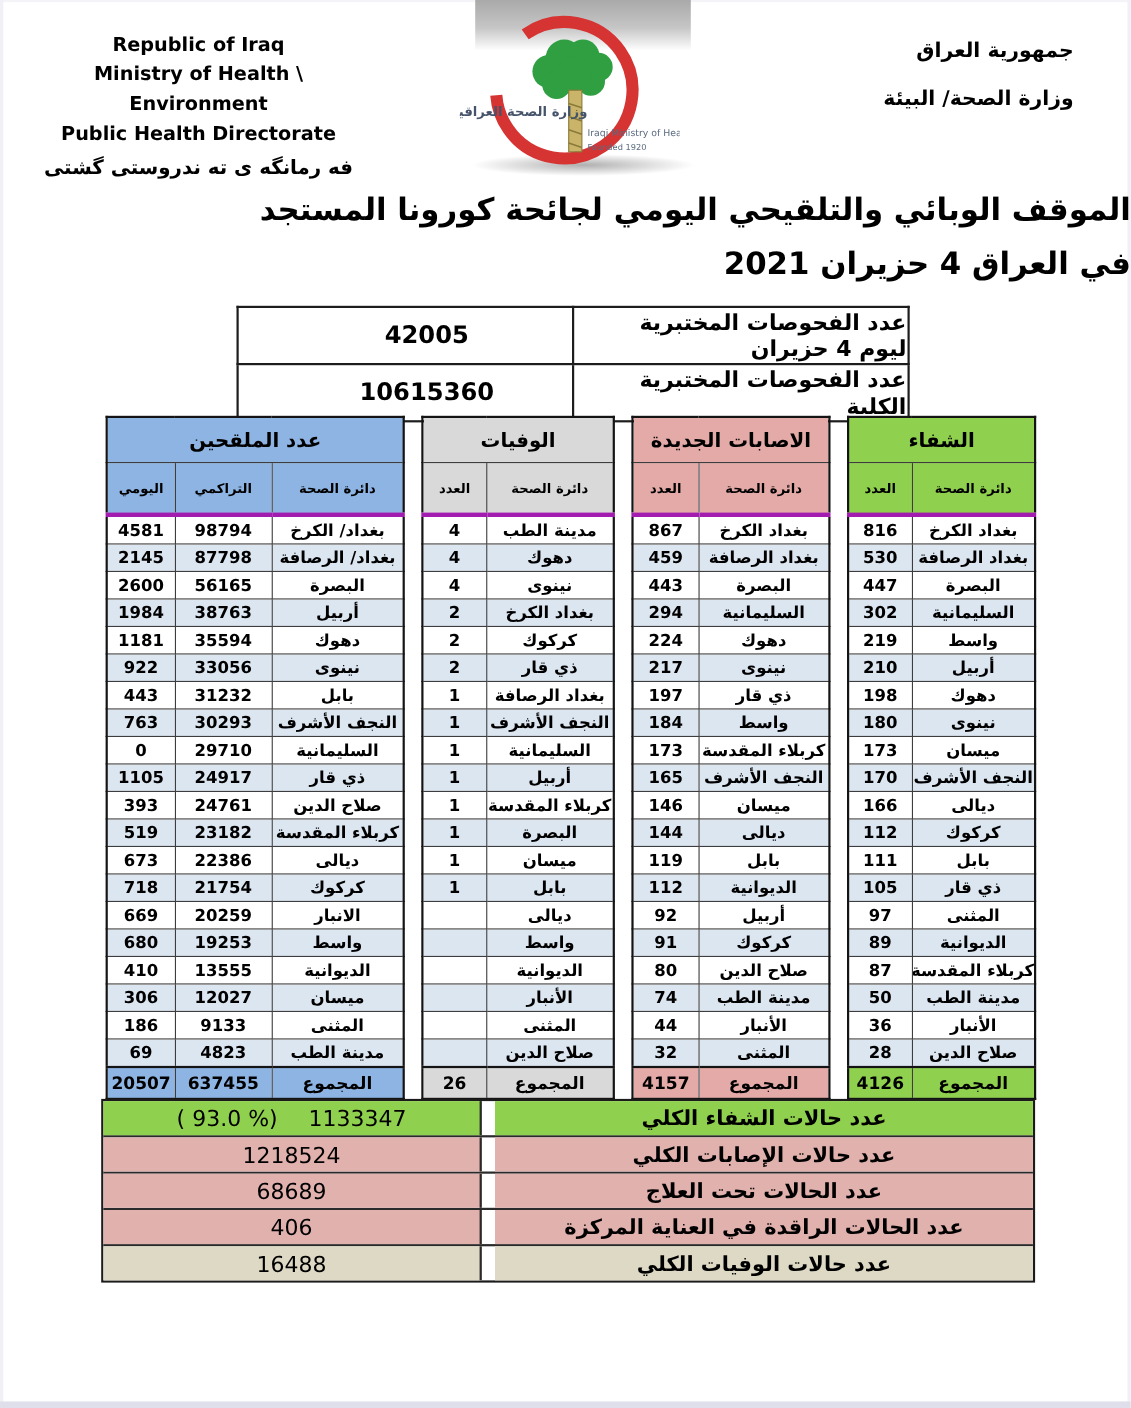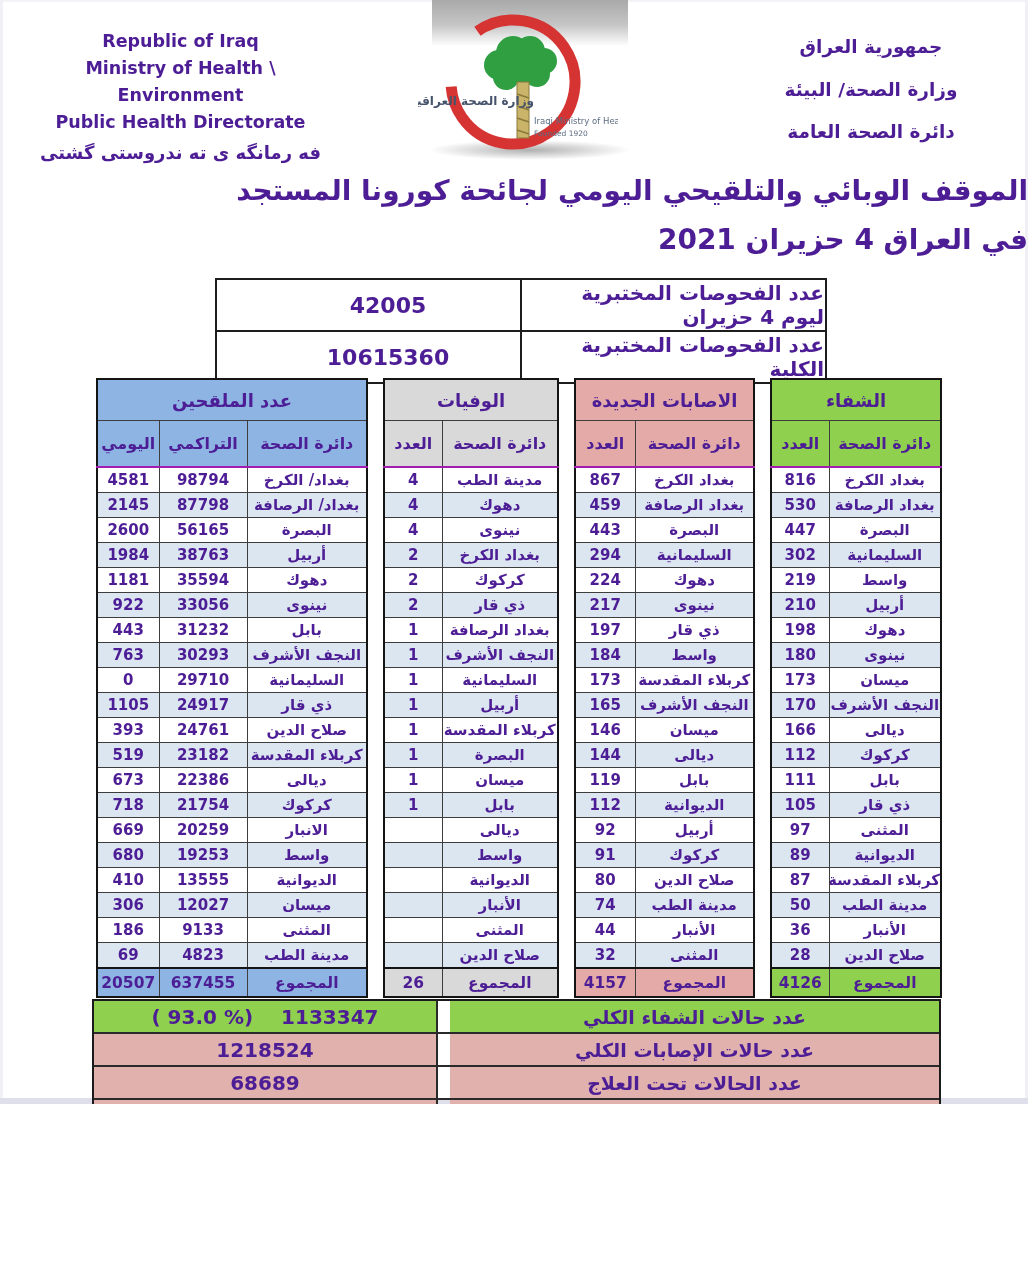--- a/index.html
+++ b/index.html
@@ -1,29 +1,29 @@
 <!DOCTYPE html>
 <html lang="ar"><head>
 <meta charset="utf-8">
 <style>
   html,body{margin:0;padding:0;}
   .page{
-    position:relative;width:1028px;height:1104px;background:#ffffff;
-    font-family:"DejaVu Sans",sans-serif;color:#4c1d95;overflow:hidden;
+    position:relative;width:1028px;height:1280px;background:#ffffff;
+    font-family:"DejaVu Sans",sans-serif;color:#000000;overflow:hidden;
   }
   .edge-bottom{position:absolute;left:0;right:0;bottom:0;height:6px;background:#dfdfeb;}
   .edge-left{position:absolute;left:0;top:0;bottom:0;width:3px;background:#f0f0f6;}
   .edge-right{position:absolute;right:0;top:0;bottom:0;width:3px;background:#f0f0f6;}
   .edge-top{position:absolute;left:0;right:0;top:0;height:2px;background:#f3f3f8;}
 
   
   .h-en{position:absolute;left:28px;top:28px;width:305px;text-align:center;
         font-weight:bold;font-size:17.5px;line-height:1.55;}
   .h-en .ku{font-size:18px;direction:rtl;margin-top:2px;}
-  .h-ar{position:absolute;right:32px;top:26px;width:250px;text-align:center;
+  .h-ar{position:absolute;right:52px;top:26px;width:250px;
         font-weight:bold;font-size:18.5px;line-height:2.3;direction:rtl;}
   .logo-shadow-top{position:absolute;top:0;left:432px;width:196px;height:46px;
         background:linear-gradient(180deg,#a9a9a9 0%,#c6c6c6 55%,rgba(255,255,255,0) 100%);}
   .logo-shadow-bottom{position:absolute;top:140px;left:428px;width:204px;height:20px;
         background:radial-gradient(ellipse at center,rgba(110,110,110,.55),rgba(255,255,255,0) 70%);}
   .h-logo{position:absolute;left:418px;top:2px;width:200px;height:158px;}
 
   
   .title{position:absolute;top:166px;left:0;right:0;text-align:right;direction:rtl;
          font-weight:bold;font-size:28px;line-height:1.75;}
@@ -37,38 +37,38 @@
   .tests .t-value{width:50%;font-size:22px;direction:ltr;}
 
   
   .tables{position:absolute;top:378px;left:96px;width:846px;display:flex;
           justify-content:space-between;align-items:flex-start;}
   table.gov{border-collapse:collapse;table-layout:fixed;}
   table.gov th,table.gov td{border:1px solid #3d3d3d;text-align:center;vertical-align:middle;
           padding:0;overflow:hidden;white-space:nowrap;}
   table.gov{border:2.5px solid #141414;}
   table.gov th.ttl{height:40px;font-size:18px;font-weight:bold;direction:rtl;}
-  table.gov tr.cols th{height:45px;font-size:16px;font-weight:bold;direction:rtl;
-          border-bottom:2px solid #a21caf;}
+  table.gov tr.cols th{height:45px;font-size:12px;font-weight:bold;direction:rtl;
+          border-bottom:4px solid #a21caf;}
   table.gov td{height:24px;font-size:15px;font-weight:bold;line-height:24px;}
   table.gov td.name,table.gov td:last-child{direction:rtl;}
   table.gov tbody.rows tr:nth-child(even) td{background:#dce6f1;}
   table.gov tbody.totalrow td{height:27px;font-size:15.5px;border-top:2px solid #141414;}
   .w-vac{width:272px;}  .w-dth{width:176px;}  .w-inf{width:181px;}  .w-rec{width:172px;}
   .bg-blue{background:#8db4e2;}
   .bg-gray{background:#d9d9d9;}
   .bg-pink{background:#e4aaa8;}
   .bg-green{background:#8fd04e;margin-top:22px;}
 
   
   .summary{position:absolute;top:999px;left:92px;width:845px;border:2.5px solid #1b1b1b;}
   .s-row{display:flex;height:31px;border-bottom:2px solid #2a2a2a;}
   .s-row:last-child{border-bottom:none;}
   .s-val{width:342px;border-right:2px solid #2a2a2a;display:flex;align-items:center;
-         justify-content:center;font-weight:bold;font-size:20px;gap:28px;}
+         justify-content:center;font-weight:normal;font-size:20px;gap:28px;}
   .s-label{flex:1;direction:rtl;display:flex;align-items:center;justify-content:center;
          font-weight:bold;font-size:19px;margin-left:12px;}
   .s-green{background:#8fd04e;} .s-pink{background:#e0b1ad;} .s-tan{background:#ded9c4;}
 </style>
 </head>
 <body>
 
 <div class="page">
   <div class="edge-top"></div>
   <div class="edge-left"></div>
@@ -108,21 +108,20 @@
 
       <text x="116" y="103" font-size="12" font-weight="bold" fill="#45536b" direction="rtl">وزارة الصحة العراقية</text>
       <text x="116" y="122" font-size="8.5" fill="#5b6b80">Iraqi Ministry of Health</text>
       <text x="116" y="134" font-size="7.5" fill="#5b6b80">Founded 1920</text>
     </svg>
   </div>
 
   <div class="h-ar">
     <div>جمهورية العراق</div>
     <div>وزارة الصحة/ البيئة</div>
-    <div>دائرة الصحة العامة</div>
   </div>
 
   <div class="title">
     <div>الموقف الوبائي والتلقيحي اليومي لجائحة كورونا المستجد</div>
     <div>في العراق 4  حزيران 2021</div>
   </div>
 
   <table class="tests">
     <tbody>
       <tr>
@@ -593,16 +592,17 @@
     </div>
     <div class="s-row">
       <div class="s-val s-pink">68689</div>
       <div class="s-label s-pink">عدد الحالات تحت العلاج</div>
     </div>
     <div class="s-row">
       <div class="s-val s-pink">406</div>
       <div class="s-label s-pink">عدد الحالات الراقدة في العناية المركزة</div>
     </div>
     <div class="s-row">
+      <div class="s-val s-tan">16488</div>
       <div class="s-label s-tan">عدد حالات الوفيات الكلي</div>
     </div>
   </div>
 </div>
 
 </body></html>

